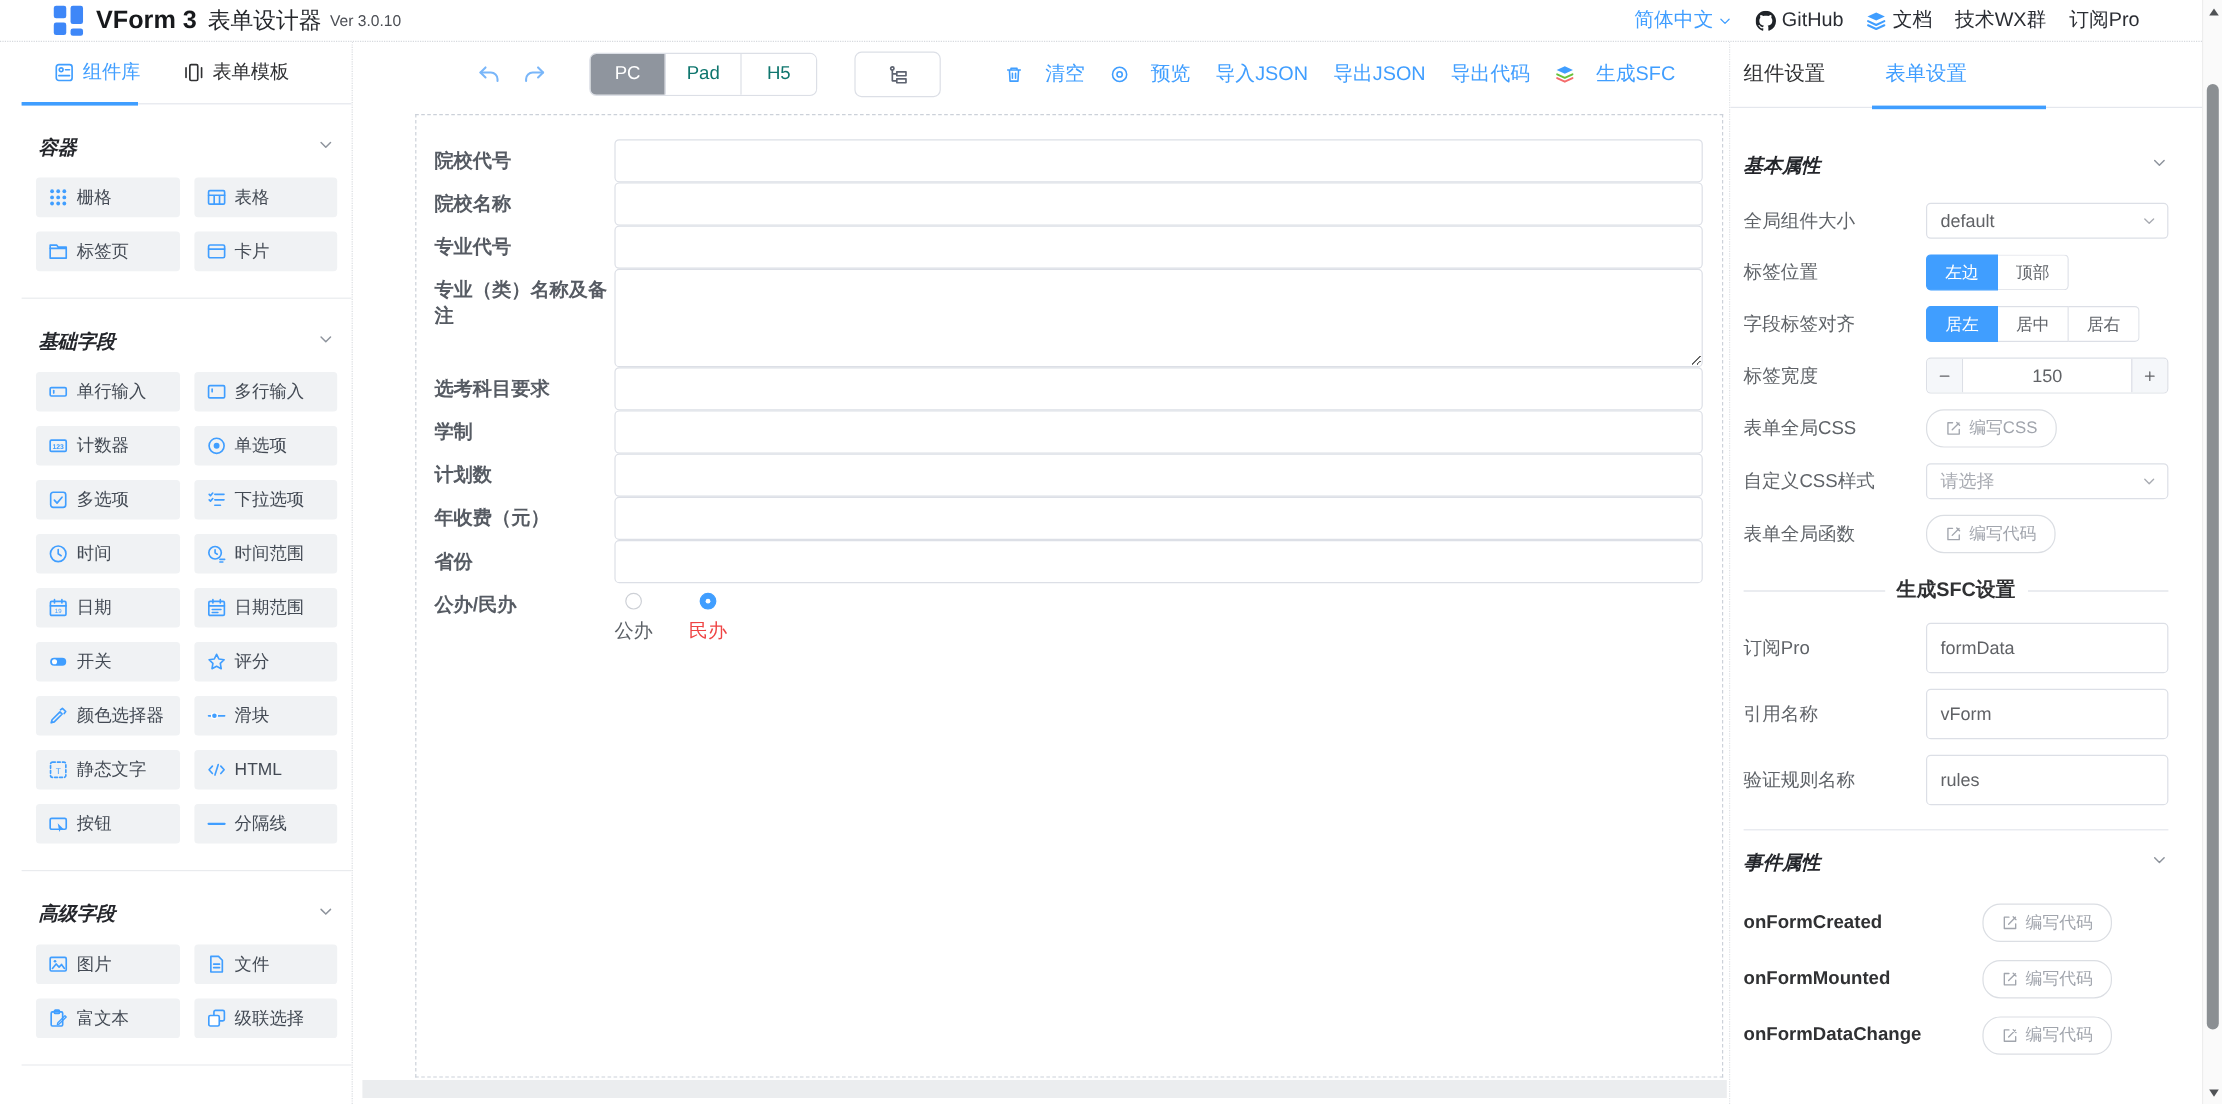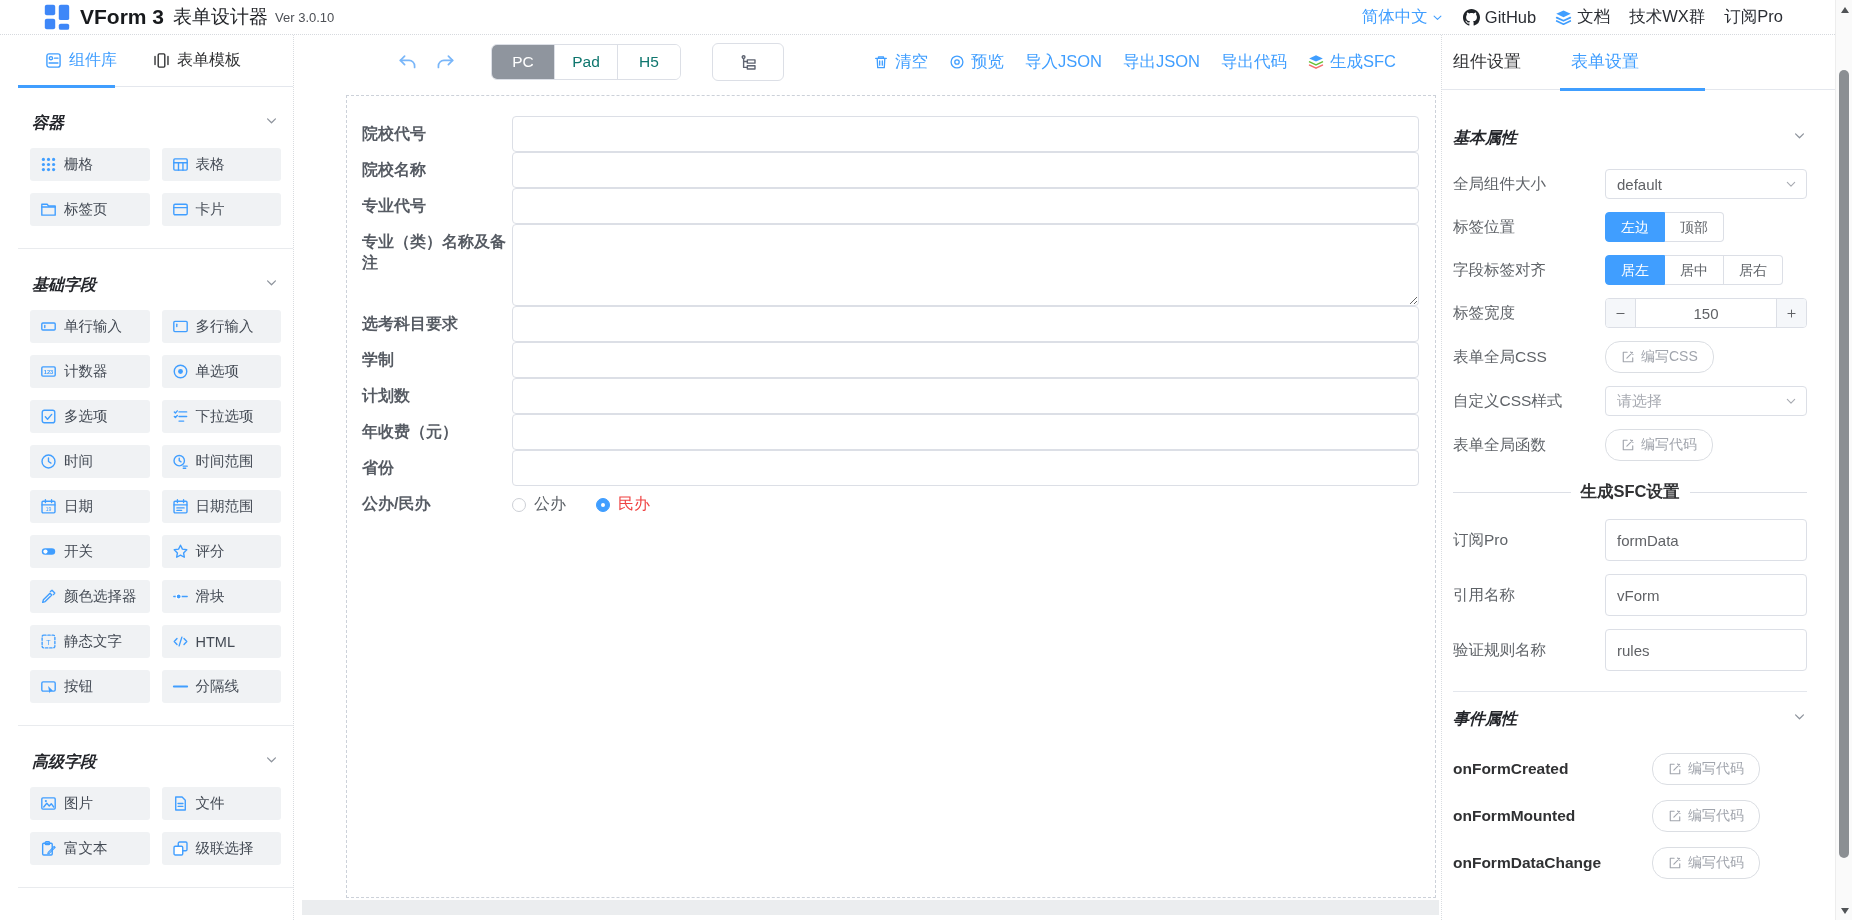--- a/index.html
+++ b/index.html
@@ -41,30 +41,30 @@
   
   .center-pane{position:absolute;left:293px;top:34px;bottom:0;width:1147px;border-left:1px dotted #d9dce0;border-right:1px dotted #d9dce0;background:#fff;}
   .toolbar{height:56px;display:flex;align-items:center;padding-left:103px;}
   .tb-icon{font-size:21px;color:#79b6f9;margin-right:17px;cursor:pointer;display:inline-flex;}
   .device-group{display:flex;margin-left:18px;border:1px solid #dcdfe6;border-radius:6px;overflow:hidden;}
   .dev-opt{width:62px;height:34px;line-height:34px;text-align:center;font-size:15.5px;color:#0f766e;background:#fff;cursor:pointer;}
   .dev-opt + .dev-opt{border-left:1px solid #dcdfe6;}
   .dev-opt.active{background:#8f959e;color:#fff;}
   .outline-btn{margin-left:31px;width:70px;height:36px;border:1px solid #dcdfe6;border-radius:6px;background:#fff;display:flex;align-items:center;justify-content:center;color:#5d6370;font-size:17px;cursor:pointer;}
   .tb-actions{margin-left:auto;margin-right:45px;display:flex;align-items:center;gap:21px;font-size:16.5px;color:#409eff;}
-  .tb-action{display:flex;align-items:center;gap:6px;cursor:pointer;}
+  .tb-action{display:flex;align-items:center;gap:18px;cursor:pointer;}
   .aico{font-size:16px;}
   .canvas{margin:5px 5px 0 52px;height:781px;border:1px dashed #ccd1d9;background:#fff;padding:20px 16px 0 15px;}
   .form-row{display:flex;margin-bottom:0;}
   .f-label{width:150px;min-width:150px;font-size:16px;font-weight:600;color:#565b63;padding-top:8px;}
   .f-ctrl{flex:1;display:flex;}
   .c-input{width:100%;height:36px;border:1px solid #dcdfe6;border-radius:4px;box-sizing:border-box;outline:none;padding:0 11px;font-size:15px;color:#606266;background:#fff;}
   .c-textarea{width:100%;height:82px;border:1px solid #dcdfe6;border-radius:4px;box-sizing:border-box;outline:none;padding:6px 11px;resize:vertical;font-family:inherit;font-size:15px;color:#606266;background:#fff;}
   .radio-group{display:flex;align-items:center;gap:30px;padding-top:8px;}
-  .radio-opt{display:flex;align-items:center;gap:8px;cursor:pointer;font-size:16px;color:#5b6066;}
+  .radio-opt{display:flex;align-items:center;gap:8px;cursor:pointer;font-size:16px;color:#5b6066;flex-direction:column;}
   .radio-circle{width:14px;height:14px;border-radius:50%;border:1px solid #cdd0d6;background:#fff;box-sizing:border-box;position:relative;}
   .radio-opt.checked .radio-circle{background:#409eff;border-color:#409eff;}
   .radio-opt.checked .radio-circle::after{content:"";position:absolute;left:4px;top:4px;width:4px;height:4px;border-radius:50%;background:#fff;}
   .radio-opt.checked .radio-label{color:#ef4444;}
   .canvas-bottom{height:15px;margin:2px 2px 0 8px;background:#ebedef;}
 
   
   .right-panel{position:absolute;left:1442px;top:34px;bottom:0;width:393px;background:#fff;}
   .rp-tabs{height:55px;display:flex;align-items:center;gap:50px;padding-left:11px;border-bottom:1px solid #e4e7ed;position:relative;font-size:17px;}
   .rp-tab{color:#303133;cursor:pointer;}

